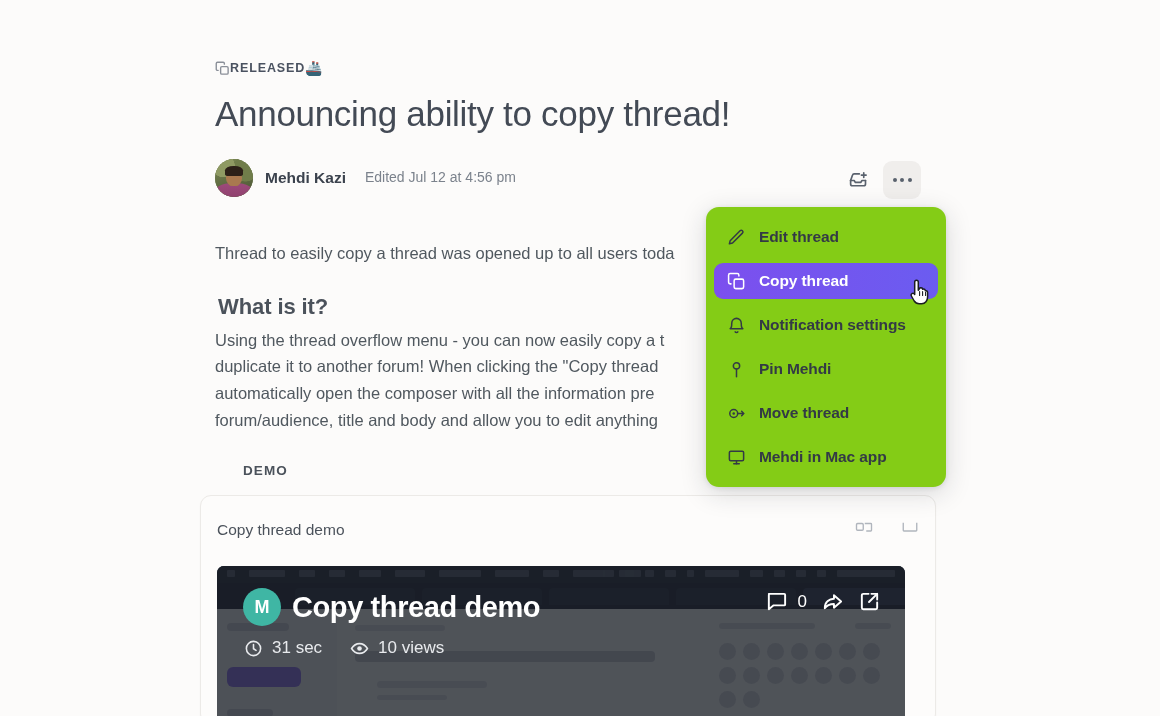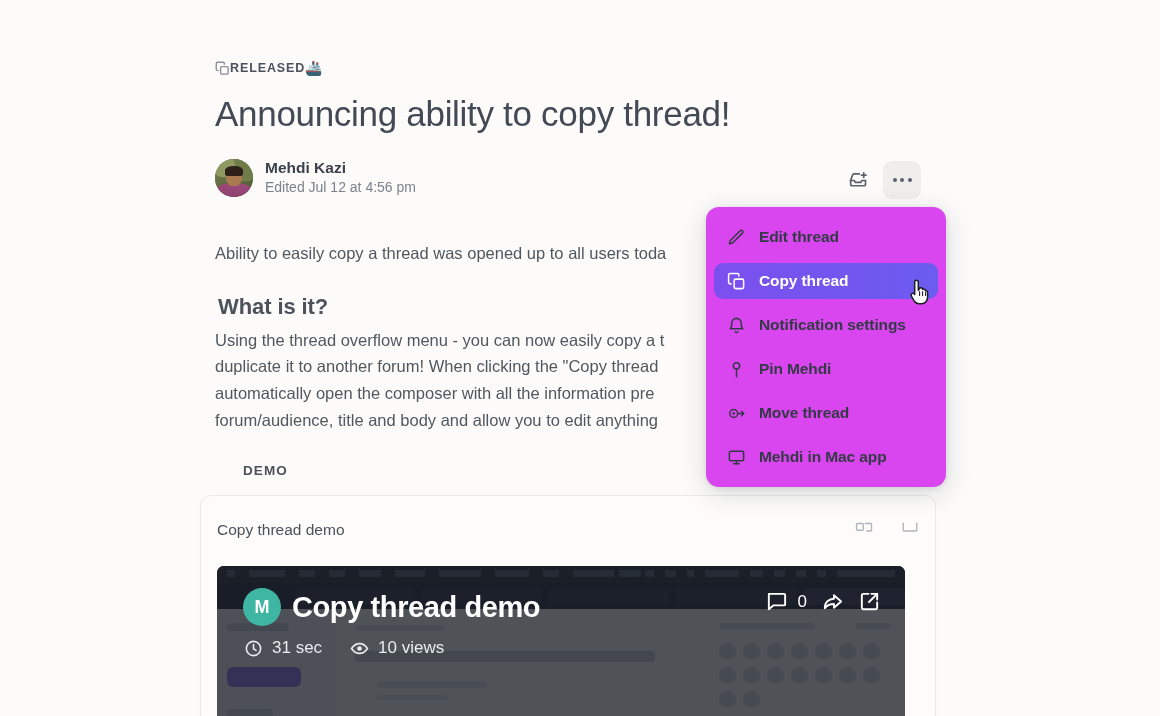--- a/index.html
+++ b/index.html
@@ -90,21 +90,21 @@
   .avatar .face {
     position:absolute; left:30%; top:26%;
     width:40%; height:46%;
     background:#a9794f; border-radius:48% 48% 44% 44%;
   }
   .avatar .hair {
     position:absolute; left:27%; top:20%;
     width:46%; height:24%;
     background:#2c2018; border-radius:48% 48% 20% 20%;
   }
-  .author-meta { display:flex; flex-direction:column; justify-content:center; gap:1px; }
+  .author-meta { display:flex; flex-direction:row; justify-content:center; gap:19px; }
   .author-name {
     font-size: 15.5px; font-weight: bold; color: #3b424d; line-height: 1.2;
   }
   .author-sub {
     font-size: 14px; color: #7b828c; line-height: 1.25;
   }
 
   
   .head-actions {
     position: absolute;
@@ -243,21 +243,21 @@
     display:flex; align-items:center; gap:14px;
     color:#fff;
   }
   .thumb .ov-actions .cnt { font-size:17px; color:#fff; margin-left:-4px;}
 
   
   .menu {
     position: absolute;
     left: 706px; top: 207px;
     width: 240px;
-    background: #d946ef;
+    background: #84cc16;
     border-radius: 13px;
     box-shadow: 0 6px 26px rgba(32,35,45,.17), 0 1px 5px rgba(32,35,45,.10);
     padding: 12px 8px;
     z-index: 50;
   }
   .menu-item {
     display: flex;
     align-items: center;
     gap: 13px;
     height: 36px;
@@ -337,21 +337,21 @@
       </button>
       <button class="icon-btn active">
         <span class="dots">
           <i></i>
             <i></i>
             <i></i>
         </span>
       </button>
     </div>
 
-    <p class="para">Ability to easily copy a thread was opened up to all users toda</p>
+    <p class="para">Thread to easily copy a thread was opened up to all users toda</p>
 
     <h2 class="h2">What is it?</h2>
 
     <p class="para tight" style="margin-top:7px;">Using the thread overflow menu - you can now easily copy a t</p>
     <p class="para" style="margin-top:0;">duplicate it to another forum! When clicking the "Copy thread</p>
     <p class="para" style="margin-top:0;">automatically open the composer with all the information pre</p>
     <p class="para" style="margin-top:0;">forum/audience, title and body and allow you to edit anything</p>
 
     <div class="section-label">DEMO</div>
   </div>

